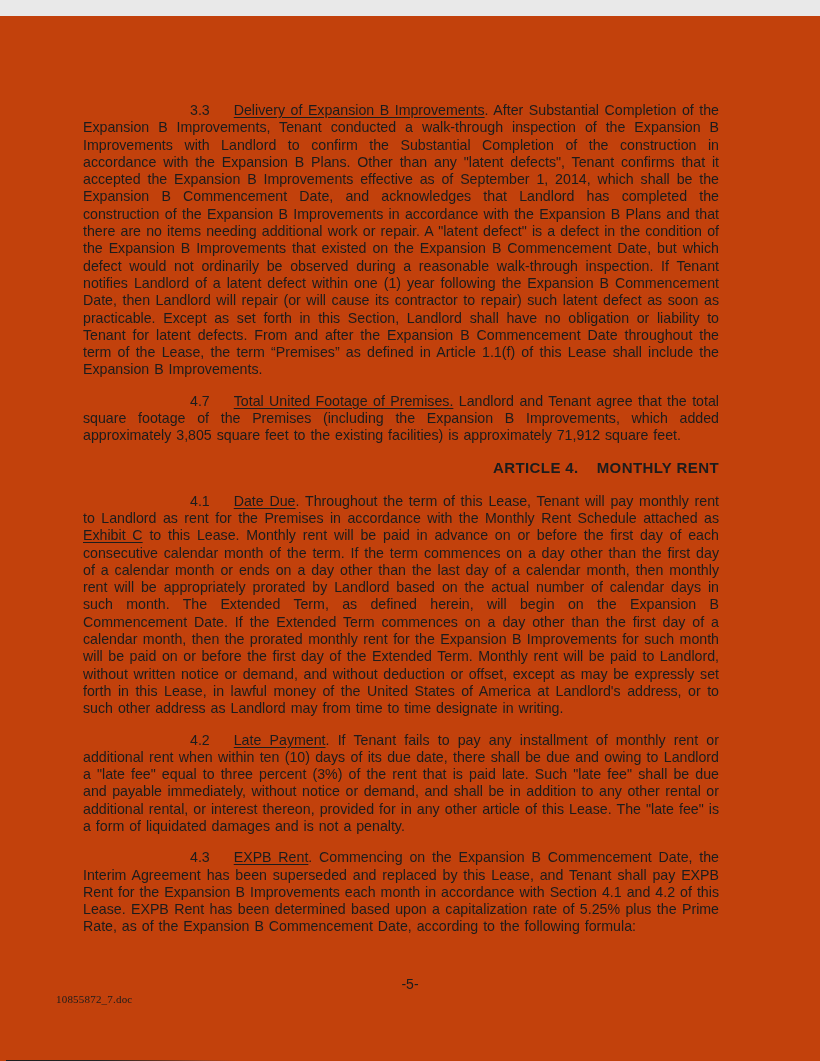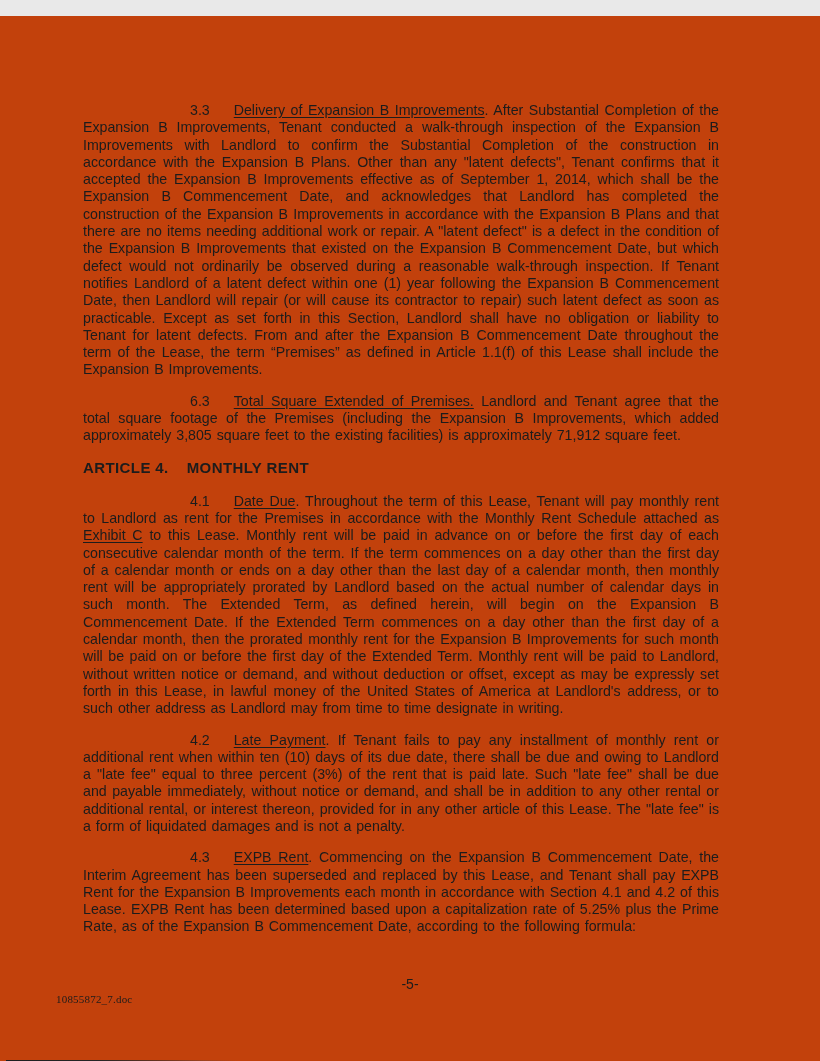--- a/index.html
+++ b/index.html
@@ -24,21 +24,21 @@
     text-align:justify;
     word-spacing:1px;
   }
   .tab{display:inline-block;width:107px;}
   .numgap{display:inline-block;width:24px;}
   .u{text-decoration:underline;text-underline-offset:2px;}
   .article-heading{
     margin:6px 0 16px 0;
     font-size:15px;
     font-weight:bold;
-    text-align:left;
+    text-align:right;
     letter-spacing:.4px;
     line-height:18px;
   }
   .hgap{display:inline-block;width:18px;}
   .page-number{
     position:absolute;
     left:0;top:960px;width:820px;
     text-align:center;
     font-size:14px;
   }
@@ -59,21 +59,21 @@
   }
 </style>
 </head>
 <body>
 
 <div class="page">
   <div class="content">
 
     <p class="para"><span class="tab"></span><span>3.3</span><span class="numgap"></span><span class="u">Delivery of Expansion B Improvements</span><span>. After Substantial Completion of the Expansion B Improvements, Tenant conducted a walk-through inspection of the Expansion B Improvements with Landlord to confirm the Substantial Completion of the construction in accordance with the Expansion B Plans. Other than any "latent defects", Tenant confirms that it accepted the Expansion B Improvements effective as of September 1, 2014, which shall be the Expansion B Commencement Date, and acknowledges that Landlord has completed the construction of the Expansion B Improvements in accordance with the Expansion B Plans and that there are no items needing additional work or repair. A "latent defect" is a defect in the condition of the Expansion B Improvements that existed on the Expansion B Commencement Date, but which defect would not ordinarily be observed during a reasonable walk-through inspection. If Tenant notifies Landlord of a latent defect within one (1) year following the Expansion B Commencement Date, then Landlord will repair (or will cause its contractor to repair) such latent defect as soon as practicable. Except as set forth in this Section, Landlord shall have no obligation or liability to Tenant for latent defects. From and after the Expansion B Commencement Date throughout the term of the Lease, the term “Premises” as defined in Article 1.1(f) of this Lease shall include the Expansion B Improvements.</span></p>
 
-    <p class="para"><span class="tab"></span><span>6.3</span><span class="numgap"></span><span class="u">Total Square Extended of Premises.</span><span> Landlord and Tenant agree that the total square footage of the Premises (including the Expansion B Improvements, which added approximately 3,805 square feet to the existing facilities) is approximately 71,912 square feet.</span></p>
+    <p class="para"><span class="tab"></span><span>4.7</span><span class="numgap"></span><span class="u">Total United Footage of Premises.</span><span> Landlord and Tenant agree that the total square footage of the Premises (including the Expansion B Improvements, which added approximately 3,805 square feet to the existing facilities) is approximately 71,912 square feet.</span></p>
 
     <p class="article-heading"><span>ARTICLE 4.</span><span class="hgap"></span><span>MONTHLY RENT</span></p>
 
     <p class="para"><span class="tab"></span><span>4.1</span><span class="numgap"></span><span class="u">Date Due</span><span>. Throughout the term of this Lease, Tenant will pay monthly rent to Landlord as rent for the Premises in accordance with the Monthly Rent Schedule attached as </span><span class="u">Exhibit C</span><span> to this Lease. Monthly rent will be paid in advance on or before the first day of each consecutive calendar month of the term. If the term commences on a day other than the first day of a calendar month or ends on a day other than the last day of a calendar month, then monthly rent will be appropriately prorated by Landlord based on the actual number of calendar days in such month. The Extended Term, as defined herein, will begin on the Expansion B Commencement Date. If the Extended Term commences on a day other than the first day of a calendar month, then the prorated monthly rent for the Expansion B Improvements for such month will be paid on or before the first day of the Extended Term. Monthly rent will be paid to Landlord, without written notice or demand, and without deduction or offset, except as may be expressly set forth in this Lease, in lawful money of the United States of America at Landlord's address, or to such other address as Landlord may from time to time designate in writing.</span></p>
 
     <p class="para"><span class="tab"></span><span>4.2</span><span class="numgap"></span><span class="u">Late Payment</span><span>. If Tenant fails to pay any installment of monthly rent or additional rent when within ten (10) days of its due date, there shall be due and owing to Landlord a "late fee" equal to three percent (3%) of the rent that is paid late. Such "late fee" shall be due and payable immediately, without notice or demand, and shall be in addition to any other rental or additional rental, or interest thereon, provided for in any other article of this Lease. The "late fee" is a form of liquidated damages and is not a penalty.</span></p>
 
     <p class="para"><span class="tab"></span><span>4.3</span><span class="numgap"></span><span class="u">EXPB Rent</span><span>. Commencing on the Expansion B Commencement Date, the Interim Agreement has been superseded and replaced by this Lease, and Tenant shall pay EXPB Rent for the Expansion B Improvements each month in accordance with Section 4.1 and 4.2 of this Lease. EXPB Rent has been determined based upon a capitalization rate of 5.25% plus the Prime Rate, as of the Expansion B Commencement Date, according to the following formula:</span></p>
 
   </div>

